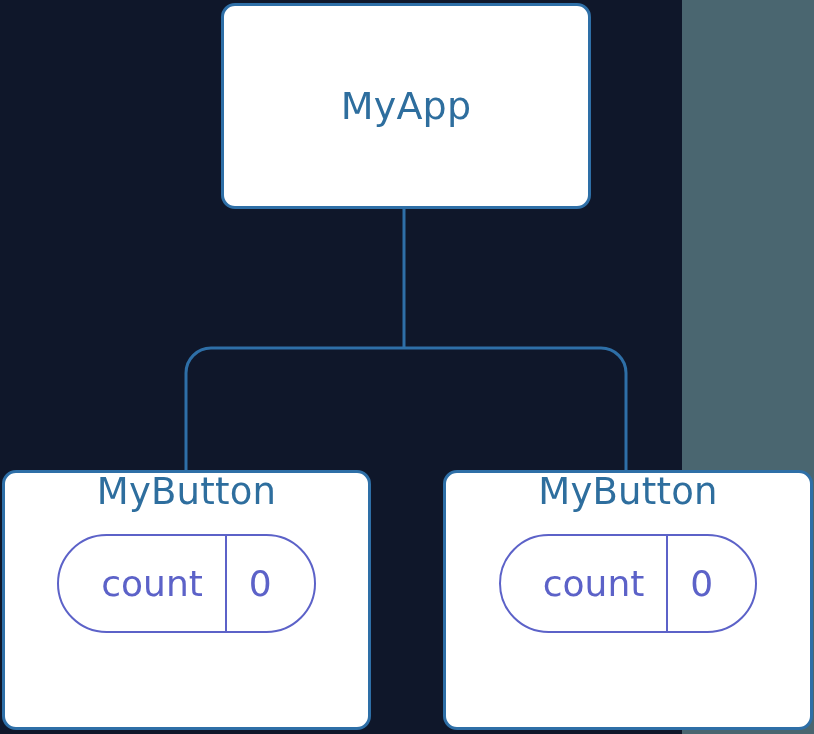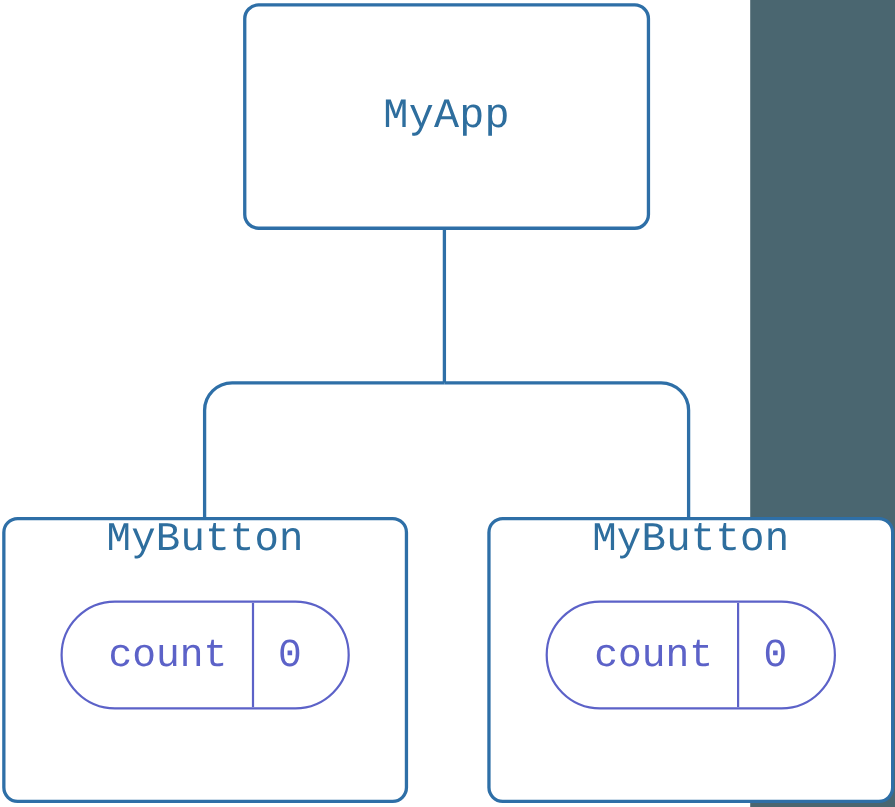--- a/index.html
+++ b/index.html
@@ -11,22 +11,21 @@
     height: 734px;
     background: #4a6670;
     font-family: "DejaVu Sans", sans-serif;
     overflow: hidden;
   }
 
   #stage {
     position: relative;
     width: 682px;
     height: 734px;
-    background: #ffffff;
-    font-family: Liberation Mono, monospace;
+    background: #0f172a;
   }
 
   
   #edges {
     position: absolute;
     left: 0;
     top: 0;
     width: 814px;
     height: 734px;
     pointer-events: none;
@@ -78,21 +77,21 @@
 
   #node-myapp .node-title {
     font-size: 38px;
   }
 
   .node.leaf .node-title {
   }
 
   
   .state-pill {
-    margin-top: 36px;
+    margin-top: 24px;
     display: flex;
     align-items: stretch;
     box-sizing: border-box;
     height: 99px;
     border: 2px solid #5c62c8;
     border-radius: 52px;
     background: #ffffff;
     overflow: hidden;
   }
 

